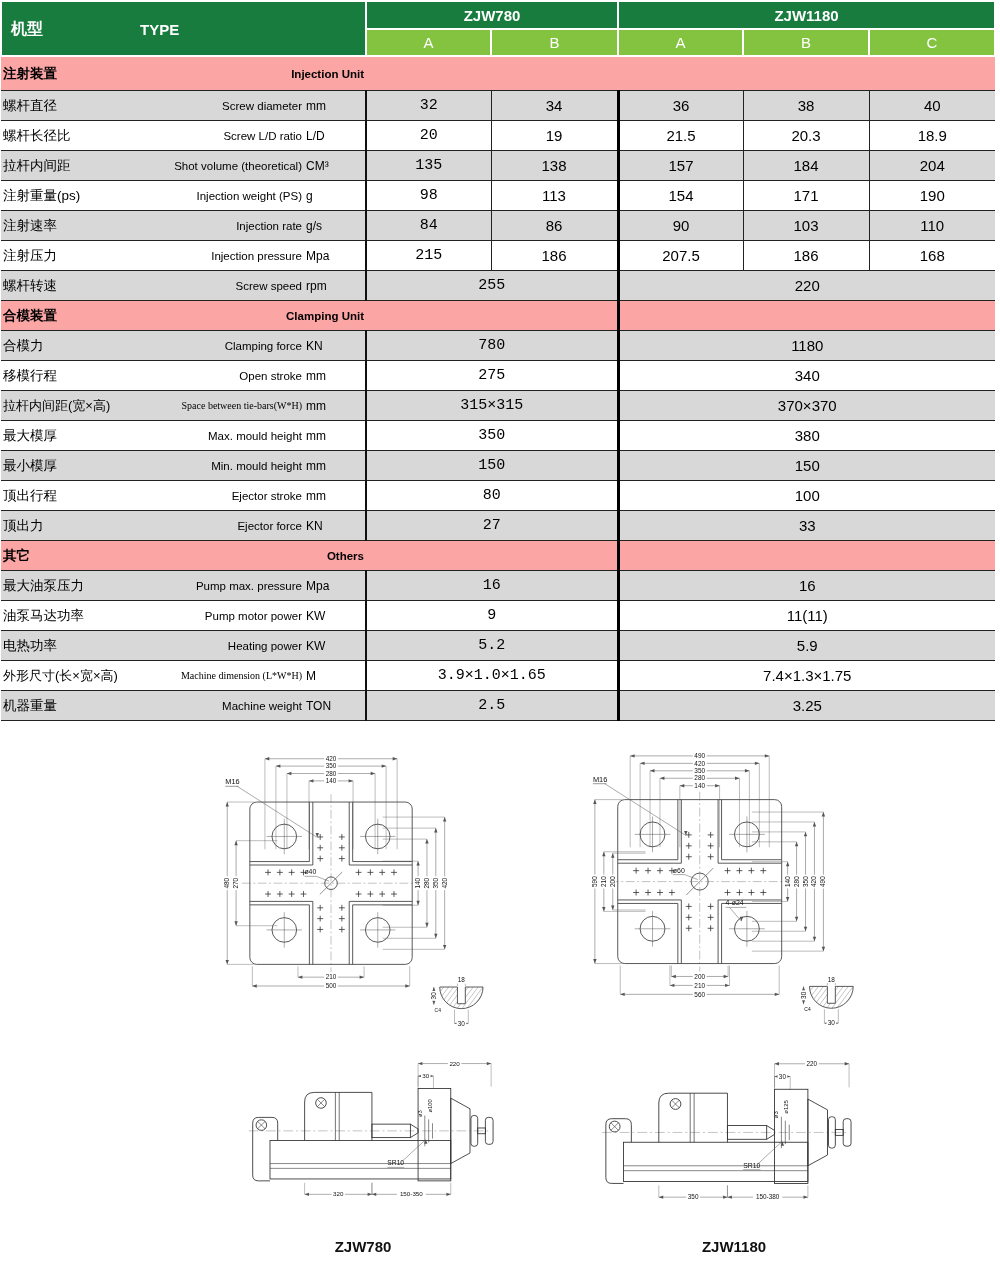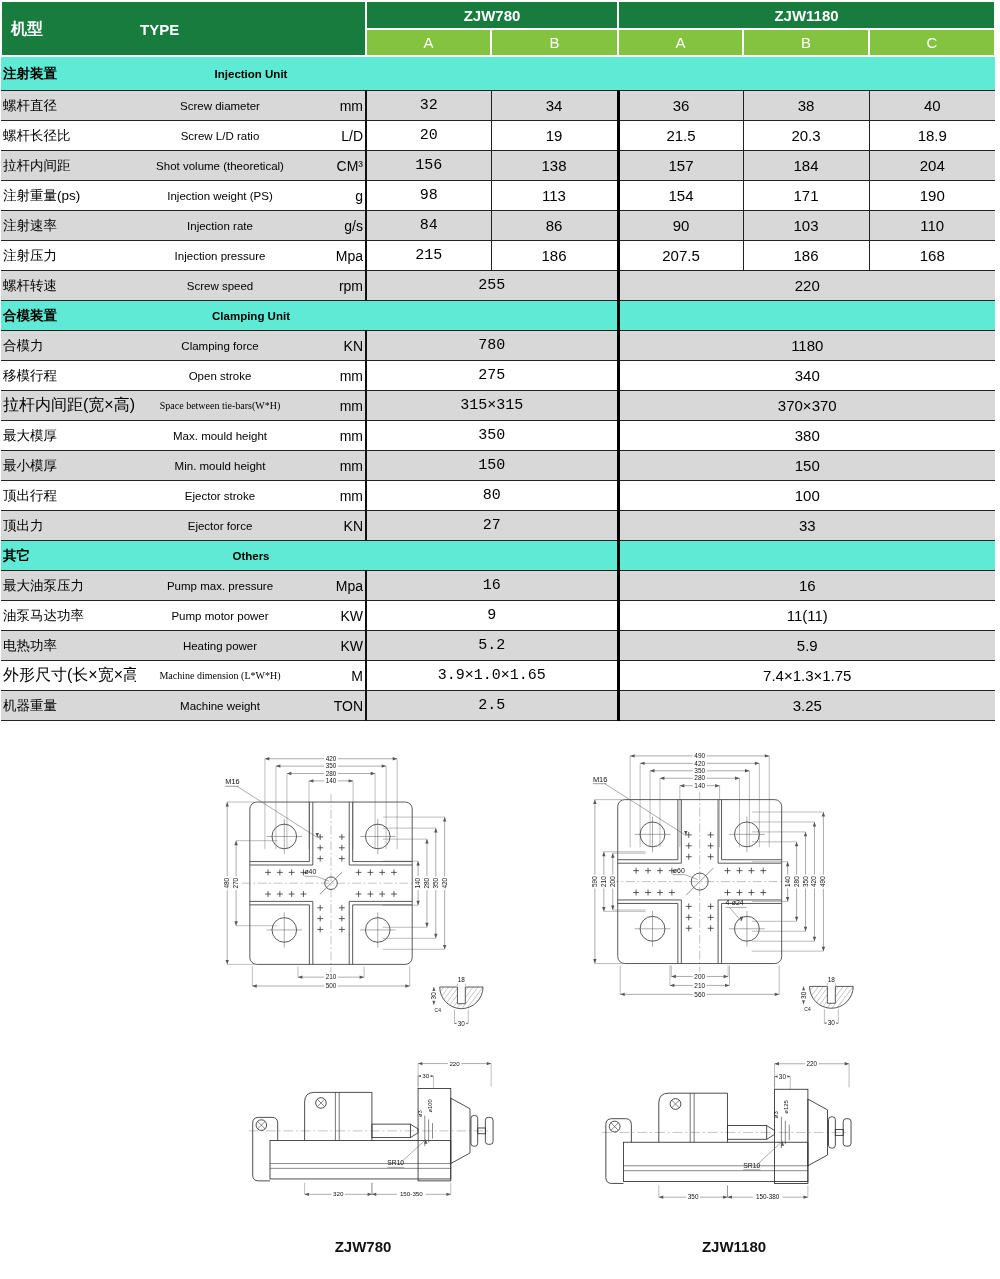--- a/index.html
+++ b/index.html
@@ -5,28 +5,28 @@
   html,body{margin:0;padding:0;background:#fff;font-family:"Liberation Sans",sans-serif;}
   .page{position:relative;width:1000px;height:1279px;background:#fff;overflow:hidden;}
   table.spec{border-collapse:collapse;table-layout:fixed;width:994px;border-bottom:1px solid #222;}
   table.spec td{padding:0 2px;vertical-align:middle;overflow:hidden;white-space:nowrap;}
   .hcell{border:2px solid #fff;}
   .hm{background:#177c3e;color:#fff;font-weight:bold;font-size:15px;text-align:center;height:26px;}
   .hv{background:#83c340;color:#fff;font-size:15px;text-align:center;height:25px;}
   .hleft{background:#177c3e;color:#fff;position:relative;}
   .hzh{position:absolute;left:9px;top:17px;font-size:16px;font-weight:bold;}
   .hen{position:absolute;left:138px;top:19px;font-size:15px;font-weight:bold;}
-  tr.sec td{border-top:1px solid #222;height:29px;background:#5eead4;}
+  tr.sec td{border-top:1px solid #222;height:29px;background:#fca5a5;}
   tr.sec.first td{border-top:none;height:33px;}
   .st{font-weight:bold;}
   .zh{font-size:13.5px;text-align:left;padding-left:7px;}
-  .en{font-size:11.5px;text-align:center;}
-  .un{font-size:14px;text-align:right;}
+  .en{font-size:11.5px;text-align:right;}
+  .un{font-size:12px;text-align:left;}
   .v{font-size:15px;text-align:center;}
-  .zs{font-size:16px;}
+  .zs{font-size:13px;}
   .es{font-size:10px;font-family:Liberation Serif, serif;}
   tr.d td{border-top:1px solid #222;height:29px;}
   tr.g td{background:#d8d8d8;}
   .va{border-left:2px solid #111;font-family:Liberation Mono, monospace;}
   .vt{border-left:1px solid #222;}
   .vm{border-left:3px solid #000;margin-left:8px;}
   .drw{position:absolute;}
   svg text{font-family:"Liberation Sans",sans-serif;fill:#111;stroke:none;}
   .cap{position:absolute;font-size:15px;font-weight:bold;text-align:center;color:#111;}
 </style>
@@ -86,21 +86,21 @@
   <td class="v va">20</td>
   <td class="v vt">19</td>
   <td class="v vm">21.5</td>
   <td class="v vt">20.3</td>
   <td class="v vt">18.9</td>
 </tr>
 <tr class="d g">
   <td class="zh">拉杆内间距</td>
   <td class="en">Shot volume (theoretical)</td>
   <td class="un">CM³</td>
-  <td class="v va">156</td>
+  <td class="v va">135</td>
   <td class="v vt">138</td>
   <td class="v vm">157</td>
   <td class="v vt">184</td>
   <td class="v vt">204</td>
 </tr>
 <tr class="d">
   <td class="zh">注射重量(ps)</td>
   <td class="en">Injection weight (PS)</td>
   <td class="un">g</td>
   <td class="v va">98</td>

